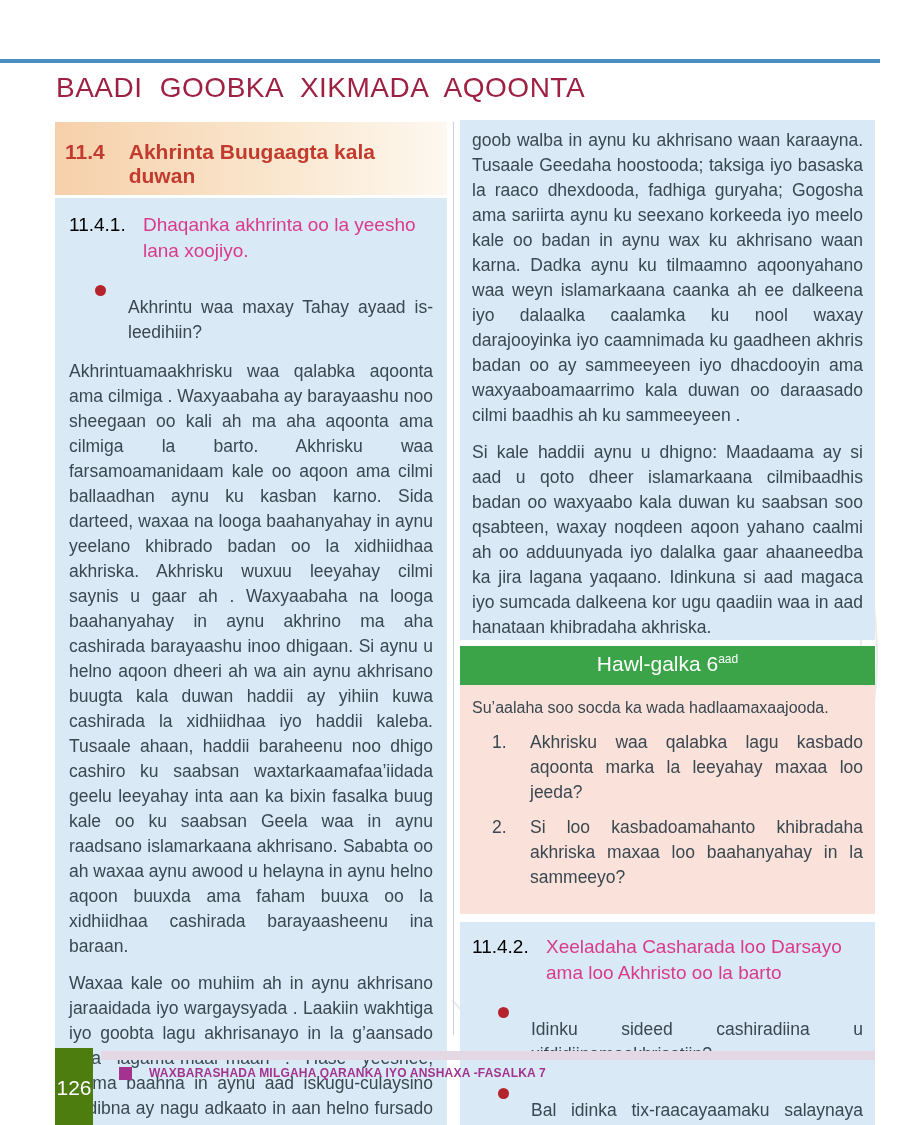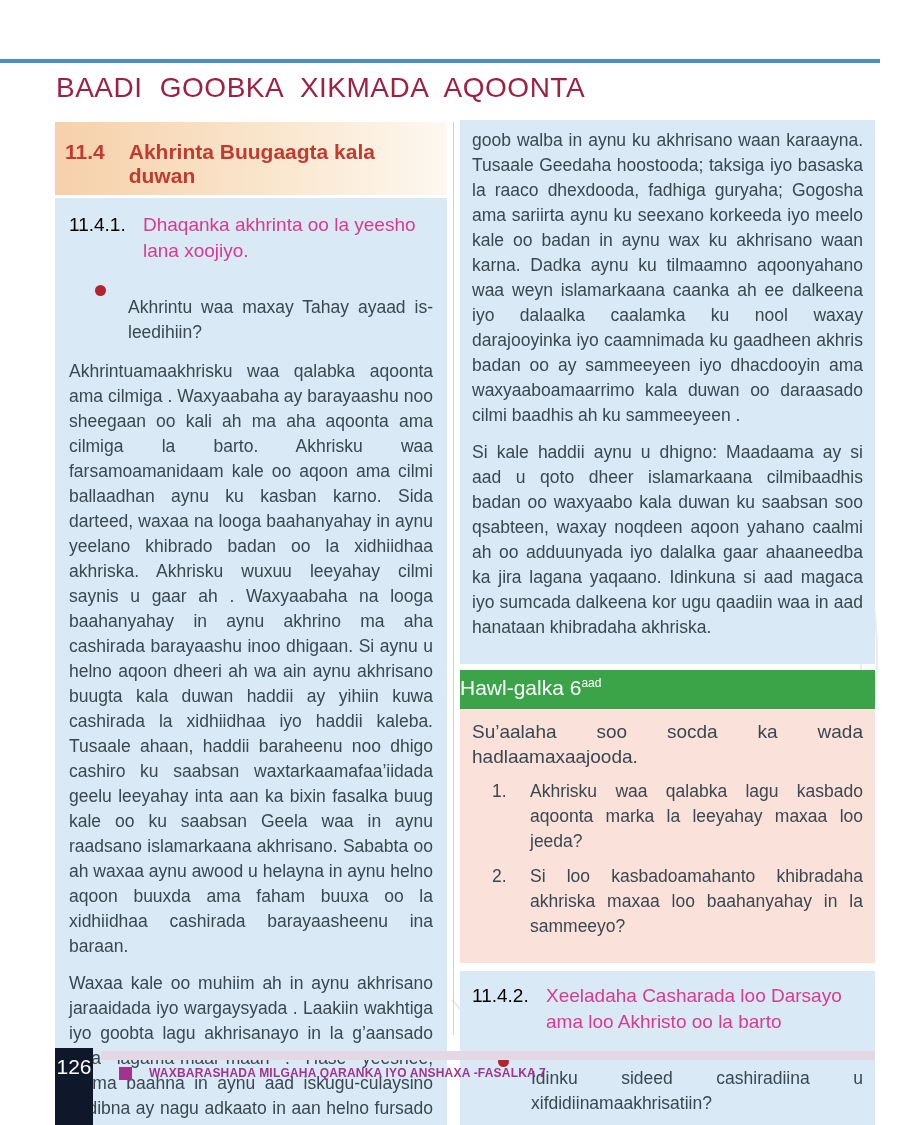--- a/index.html
+++ b/index.html
@@ -35,36 +35,36 @@
   .subsec .num { color: #000000; width: 74px; flex: none; }
   .subsec .ttl { color: #da3a8c; }
 
   .bullet-row { display: flex; margin: 0 0 14px 26px; font-size: 17.5px; line-height: 25px; color: #3a4750; }
   .dot { width: 11px; height: 11px; border-radius: 50%; background: #b5242c; margin-top: 7px; flex: none; }
   .bullet-row .btxt { margin-left: 22px; text-align: justify; margin-top: 17px; }
 
   .para { font-size: 17.5px; line-height: 25px; color: #3a4750; text-align: justify; margin-bottom: 12px; }
   .para:last-child { margin-bottom: 0; }
 
-  .right-blue-1 { padding: 8px 12px 24px; }
+  .right-blue-1 { padding: 8px 12px 0; }
   .activity-header {
     margin-top: 6px; background: #3ba449; color: #ffffff;
-    font-size: 21px; padding: 6px 0 9px;
+    text-align: center; font-size: 21px; padding: 6px 0 9px;
   }
   .activity-header sup { font-size: 12px; }
   .activity-box { background: #fae2da; padding: 10px 12px 14px; }
-  .activity-intro { font-size: 19px; line-height: 25px; color: #3a4750; text-align: justify; margin-bottom: 10px; }
+  .activity-intro { font-size: 16px; line-height: 25px; color: #3a4750; text-align: justify; margin-bottom: 10px; }
   .q-row { display: flex; margin: 0 0 10px 20px; font-size: 17.5px; line-height: 25px; color: #3a4750; }
   .q-row .qnum { width: 38px; flex: none; }
   .q-row .qtxt { text-align: justify; }
   .right-blue-2 { margin-top: 8px; padding: 12px 12px 16px; min-height: 200px; }
 
   .pageno {
     position: absolute; left: 55px; top: 1048px; width: 38px; height: 77px;
-    background: #0f172a; color: #ffffff; font-size: 21px; text-align: center; padding-top: 7px;
+    background: #4d7c0f; color: #ffffff; font-size: 21px; text-align: center; padding-top: 28px;
   }
   .footer-bar { position: absolute; left: 101px; top: 1051px; width: 774px; height: 9px; background: #e5d8e5; }
   .footer-row { position: absolute; left: 119px; top: 1066px; display: flex; align-items: center; }
   .footer-square { width: 13px; height: 13px; background: #a3338f; margin-right: 17px; flex: none; }
   .footer-text { color: #a3338f; font-size: 12px; font-weight: bold; letter-spacing: 0.2px; }
 
   .watermark { position: absolute; left: 0; top: 0; width: 900px; height: 1125px; pointer-events: none; opacity: 0.55; }
 </style>
 </head>
 <body>

